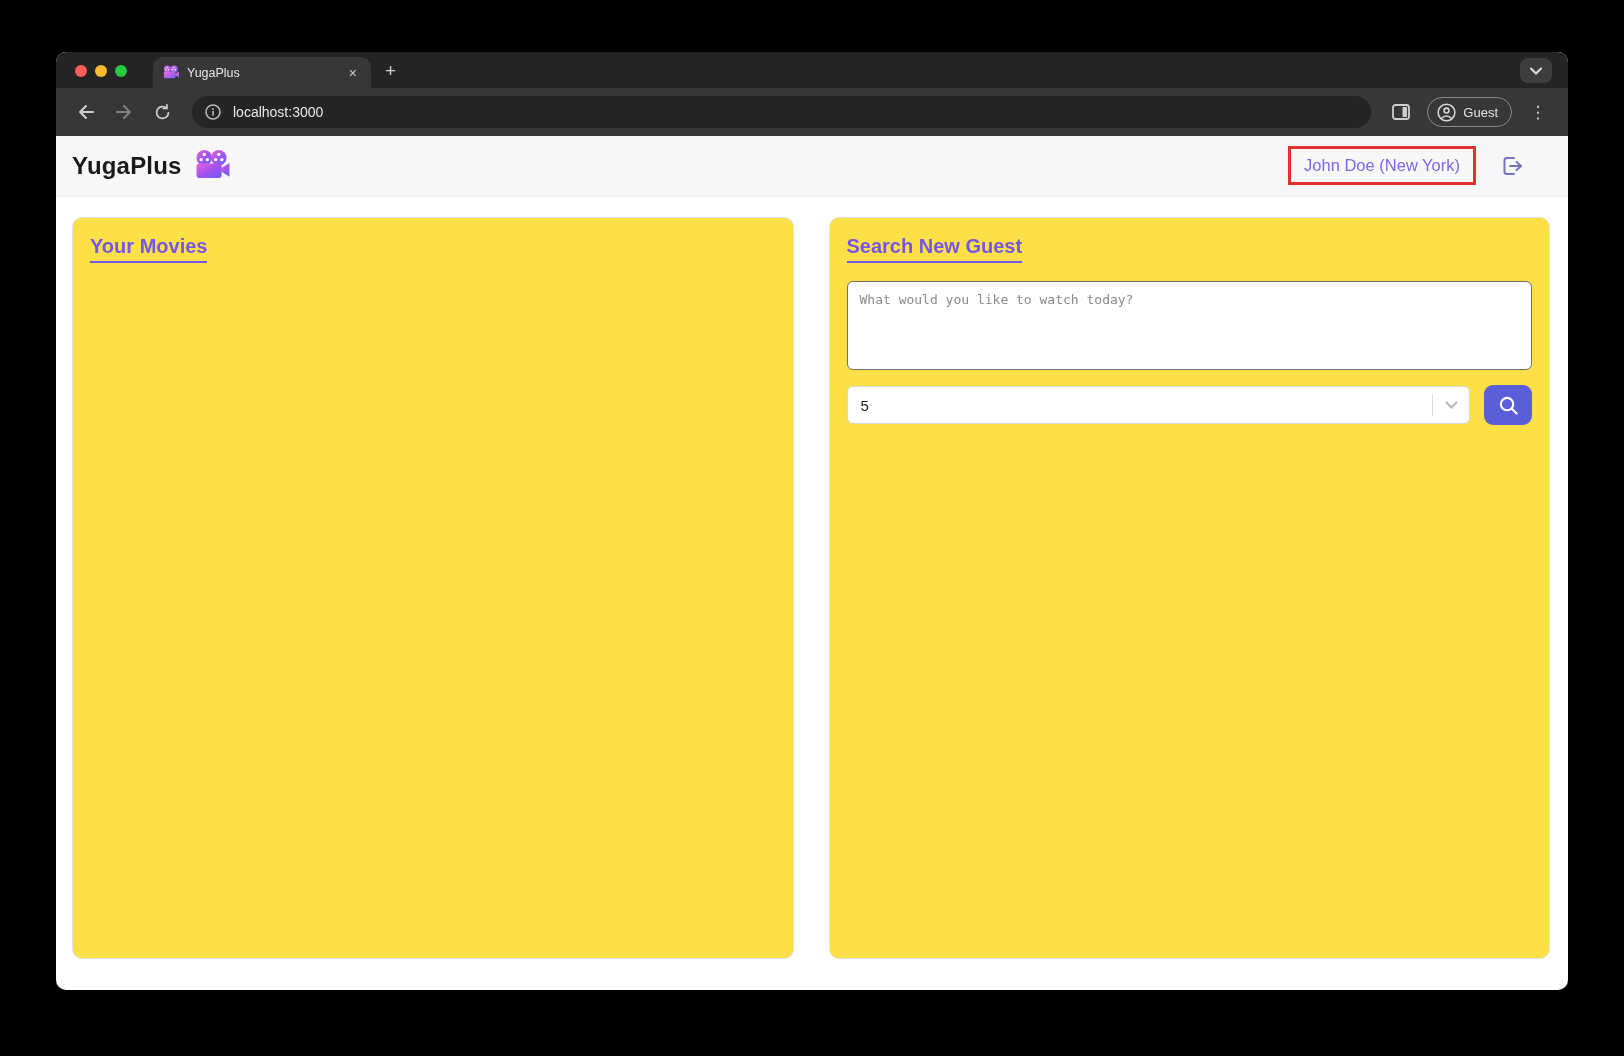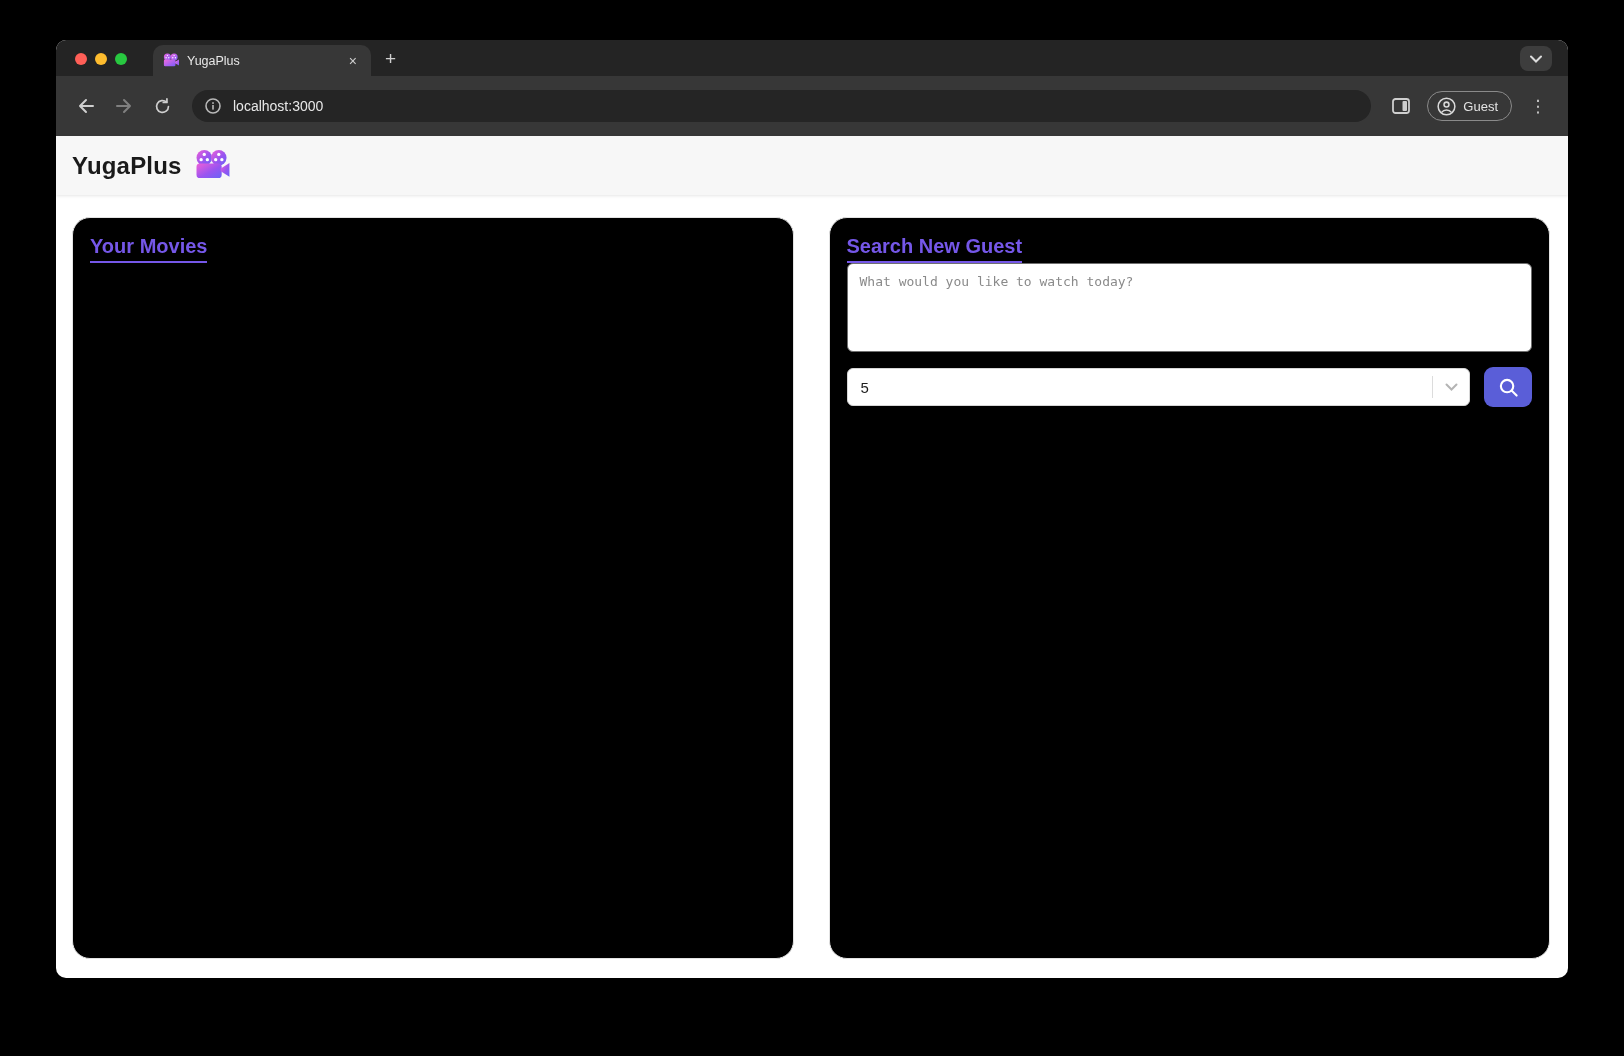--- a/index.html
+++ b/index.html
@@ -1,61 +1,61 @@
 <!DOCTYPE html>
 <html><head>
 <meta charset="utf-8">
 <style>
   * { margin: 0; padding: 0; box-sizing: border-box; }
   html,body { width: 1624px; height: 1056px; background: #000; overflow: hidden;
               font-family: "Liberation Sans", sans-serif; }
 
-  .window { position: absolute; left: 56px; top: 40px; width: 1512px; height: 938px;
+  .window { position: absolute; left: 56px; top: 52px; width: 1512px; height: 938px;
             border-radius: 10px; overflow: hidden; background: #fff;
             box-shadow: 0 18px 50px rgba(0,0,0,.6); }
 
   
   .tabstrip { height: 36px; background: #242424; display: flex; align-items: flex-end; position: relative; }
   .traffic { display: flex; gap: 8px; align-items: center; padding: 0 0 11px 19px; }
   .light { width: 12px; height: 12px; border-radius: 50%; }
   .light.red { background: #ff5f57; } .light.yellow { background: #febc2e; } .light.green { background: #28c840; }
 
   .tab { margin-left: 26px; width: 218px; height: 31px; background: #373737;
          border-radius: 10px 10px 0 0; display: flex; align-items: center; padding: 0 10px; }
   .tab-title { color: #e8e8e8; font-size: 12.5px; margin-left: 8px; flex: 1; white-space: nowrap; overflow: hidden; }
   .tab-close { color: #cfcfcf; font-size: 14px; line-height: 14px; padding: 2px 4px; border-radius: 4px; cursor: default; }
   .newtab { color: #cfcfcf; font-size: 19px; font-weight: 300; padding: 0 12px 8px 14px; align-self: center; margin-top: 10px; }
   .strip-chevron { position: absolute; right: 16px; top: 6px; width: 32px; height: 25px; background: #3d3d3d;
                    border-radius: 8px; display: flex; align-items: center; justify-content: center; }
 
-  .toolbar { height: 60px; background: #373737; display: flex; align-items: center; padding: 0 14px; gap: 6px; }
+  .toolbar { height: 48px; background: #373737; display: flex; align-items: center; padding: 0 14px; gap: 6px; }
   .nav-btn { width: 32px; height: 32px; display: flex; align-items: center; justify-content: center; border-radius: 50%; }
   .addr { flex: 1; height: 32px; margin: 0 8px; background: #252525; border-radius: 16px;
           display: flex; align-items: center; padding: 0 6px; }
   .addr-info { width: 22px; height: 22px; border-radius: 50%; display: flex; align-items: center; justify-content: center; margin-left: 4px; }
   .addr-url { color: #e8e8e8; font-size: 14px; margin-left: 9px; }
   .guest { display: flex; align-items: center; gap: 7px; border: 1px solid #8a8a8a; border-radius: 15px;
            height: 30px; padding: 0 13px 0 9px; color: #e3e3e3; font-size: 13px; margin: 14px 4px; }
 
   
   .page-header { height: 59px; background: #f7f7f7; display: flex; align-items: center;
                  padding: 0 44px 0 16px; box-shadow: 0 1px 3px rgba(0,0,0,.10); position: relative; z-index: 2; }
   .app-title { font-size: 24px; font-weight: bold; color: #1a1a1a; letter-spacing: .2px; }
   .logo { margin-left: 12px; display: flex; }
   .header-right { margin-left: auto; display: flex; align-items: center; }
   .annotation-box { border: 3px solid #e53030; padding: 7px 13px; }
   .user-link { color: #7b68e8; font-size: 16.5px; white-space: nowrap; }
   .logout { margin-left: 24px; display: flex; }
 
   .content { display: flex; gap: 35px; padding: 22px 18px 0 16px; background: #fff; }
-  .card { flex: 1; height: 742px; border: 1px solid #e2e2e2; border-radius: 18px; background: #000000; padding: 17px; }
+  .card { flex: 1; height: 742px; border: 1px solid #e2e2e2; border-radius: 10px; background: #fde047; padding: 17px; }
   .card-heading { display: inline-block; font-size: 20px; font-weight: bold; color: #7557e8;
                   border-bottom: 2px solid #7557e8; padding-bottom: 3px; }
 
-  .prompt { width: 100%; height: 89px; border: 1px solid #6f6f6f; border-radius: 6px;
+  .prompt { width: 100%; height: 89px; margin-top: 18px; border: 1px solid #6f6f6f; border-radius: 6px;
             resize: none; padding: 10px 12px; font-family: "DejaVu Sans Mono", monospace; font-size: 13px; color: #222;
             outline: none; background: #fff; }
   .prompt::placeholder { color: #8a8a8a; }
 
   .controls { display: flex; margin-top: 11px; gap: 14px; align-items: center; }
   .select { height: 38px; border: 1px solid #d6d6d6; border-radius: 6px; background: #fff;
             display: flex; align-items: center; overflow: hidden; }
   .select.count { flex: 3; }
   .select.category { flex: 4; margin-right: -2px; }
   .select-value { font-size: 15px; color: #1f1f1f; padding-left: 13px; flex: 1; white-space: nowrap; }
@@ -178,20 +178,32 @@
         <g fill="#fff">
             <circle cx="10" cy="4.6" r="1.7"></circle>
             <circle cx="6.8" cy="10" r="1.7"></circle>
             <circle cx="13.2" cy="10" r="1.7"></circle>
         <circle cx="25" cy="4.6" r="1.7"></circle>
             <circle cx="21.8" cy="10" r="1.7"></circle>
             <circle cx="28.2" cy="10" r="1.7"></circle>
           </g>
       </svg>
     </span>
+    <div class="header-right">
+      <div class="annotation-box">
+        <span class="user-link">John Doe (New York)</span>
+      </div>
+      <span class="logout">
+        <svg width="24" height="24" viewBox="0 0 24 24" fill="none" stroke="#7673c0" stroke-width="2" stroke-linecap="round" stroke-linejoin="round">
+          <path d="M14 4 H7 a2.5 2.5 0 0 0 -2.5 2.5 v11 a2.5 2.5 0 0 0 2.5 2.5 h7"></path>
+          <path d="M16.5 8 l4.5 4 -4.5 4"></path>
+            <path d="M21 12 H10"></path>
+        </svg>
+      </span>
+    </div>
   </div>
 
   <div class="content">
 
     <div class="card">
       <span class="card-heading">Your Movies</span>
     </div>
 
     <div class="card">
       <span class="card-heading">Search New Guest</span>

